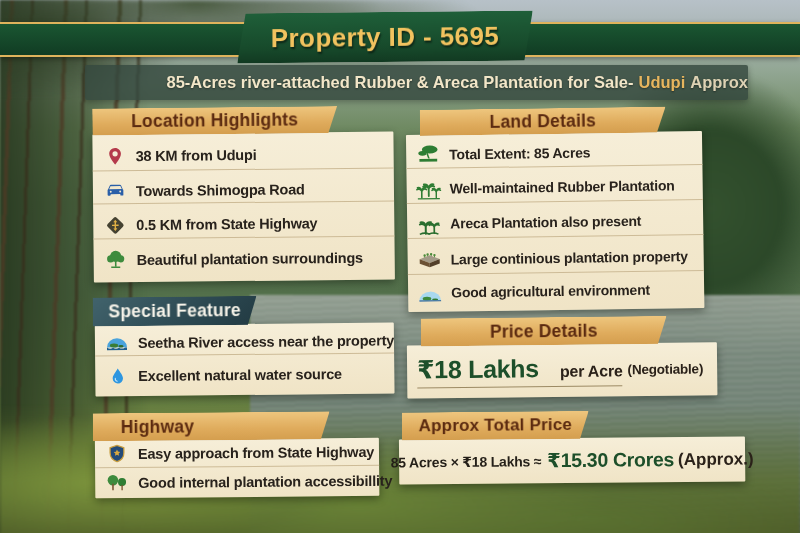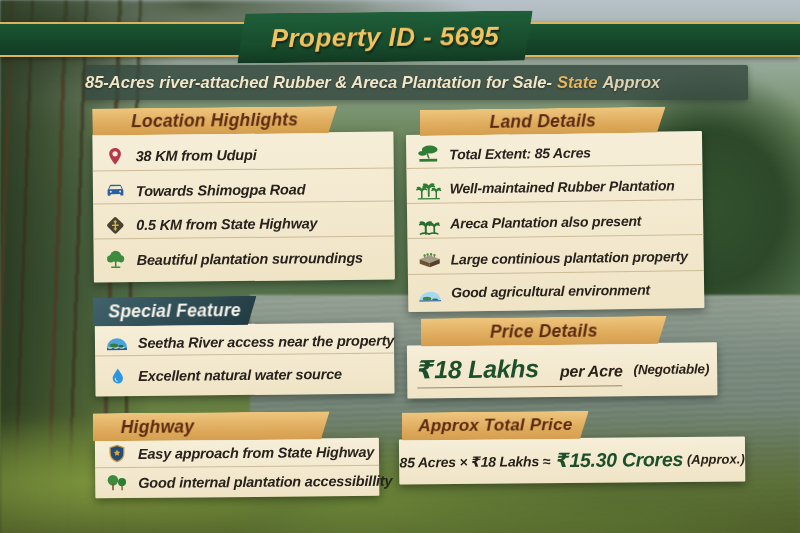--- a/index.html
+++ b/index.html
@@ -1,17 +1,17 @@
 <!DOCTYPE html>
 <html><head>
 <meta charset="utf-8">
 <style>
   html,body{margin:0;padding:0;}
   .stage{position:relative;width:800px;height:533px;overflow:hidden;
-    font-family:"Liberation Sans","DejaVu Sans",sans-serif;background:#6b8660;font-style:italic;}
+    font-family:"Liberation Sans","DejaVu Sans",sans-serif;background:#6b8660;}
 
   
   .bg{position:absolute;pointer-events:none;}
   .bg-base{inset:0;background:linear-gradient(180deg,#b7c1c8 0%,#a9b5b4 6%,#93a795 13%,#6f8a62 24%,#597650 38%,#53704b 55%,#5d7845 70%,#74893f 84%,#7e9040 93%,#4f5c28 100%);}
   .bg-left{left:0;top:0;width:150px;height:533px;filter:blur(1px);
     background:
       repeating-linear-gradient(92deg, rgba(70,52,32,0) 0 10px, rgba(77,58,37,.8) 10px 14px, rgba(70,52,32,0) 14px 31px, rgba(56,42,26,.7) 31px 34px, rgba(70,52,32,0) 34px 54px),
       linear-gradient(90deg, rgba(38,54,30,.9), rgba(52,70,40,.55) 55%, rgba(52,70,40,0));}
   .bg-canopy{left:0;top:0;width:560px;height:140px;filter:blur(2px);
     background:
@@ -40,21 +40,21 @@
     box-shadow:0 2px 5px rgba(0,0,0,.35);}
   .ribbon{position:absolute;left:237px;top:12px;width:296px;height:50px;
     background:linear-gradient(180deg,#1f5f39 0%,#174a2b 70%,#123a22 100%);
     clip-path:polygon(3% 0,100% 0,97% 100%,0 100%);
     display:flex;align-items:center;justify-content:center;
     transform:rotate(-.6deg);
     font-size:26px;font-weight:700;color:#f2c35f;letter-spacing:.4px;
     text-shadow:1px 2px 2px rgba(0,0,0,.55);filter:drop-shadow(0 3px 3px rgba(0,0,0,.35));}
   .subtitle{position:absolute;left:85px;top:65px;width:663px;height:35px;
     background:rgba(52,72,62,.82);border-radius:2px;
-    display:flex;align-items:center;justify-content:flex-start;
+    display:flex;align-items:center;justify-content:flex-end;
     font-size:16.5px;font-weight:700;color:#f2e6c8;white-space:nowrap;
     box-shadow:0 2px 6px rgba(0,0,0,.3);text-shadow:0 1px 2px rgba(0,0,0,.4);}
   .subtitle .sub-loc{color:#e6b55e;margin-left:5px;}
   .subtitle .sub-suffix{color:#ddd2b4;font-weight:600;margin-left:5px;}
 
   
   .sec{position:absolute;}
   .banner{position:relative;z-index:2;display:flex;align-items:center;justify-content:center;
     font-size:17.5px;font-weight:700;color:#5b2a10;letter-spacing:.2px;
     background:linear-gradient(180deg,#eec67e,#dfab5c 60%,#d49e4e);
@@ -86,48 +86,48 @@
   #sec-land .banner{width:246px;height:26px;margin-left:14px;}
   #sec-land .panel{width:296px;height:177px;margin-top:-1px;}
   #sec-land .txt{font-size:14px;}
 
   #sec-price{left:407px;top:317px;width:300px;transform:rotate(-.6deg);}
   #sec-price .banner{width:246px;height:28px;margin-left:14px;}
   #sec-price .panel{width:300px;height:53px;margin-top:-1px;flex-direction:row;align-items:center;justify-content:flex-start;padding-left:10px;}
   .price-underline{display:inline-flex;align-items:baseline;border-bottom:1.5px solid #9c8a64;padding-bottom:3px;}
   .price-value{font-size:25px;font-weight:700;color:#1d4f2a;letter-spacing:-.3px;}
   .price-unit{font-size:16px;font-weight:700;color:#2a2119;margin-left:21px;letter-spacing:-.2px;}
-  .price-note{font-size:13.5px;font-weight:700;color:#2a2119;margin-left:11px;letter-spacing:-.2px;}
+  .price-note{font-size:13.5px;font-weight:700;color:#2a2119;margin-left:5px;letter-spacing:-.2px;}
 
   #sec-approx{left:399px;top:411px;width:338px;transform:rotate(-.5deg);}
   #sec-approx .banner{width:187px;height:28px;margin-left:3px;font-size:17px;}
   #sec-approx .panel{width:338px;height:45px;margin-top:-1px;flex-direction:row;align-items:center;justify-content:center;padding:0 4px;}
   .formula{font-size:14px;font-weight:700;color:#241f18;white-space:nowrap;letter-spacing:-.2px;}
   .total{font-size:19.5px;font-weight:700;color:#1d4f2a;margin:0 4px 0 6px;white-space:nowrap;letter-spacing:-.3px;}
-  .note{font-size:13px;font-weight:700;color:#2a2119;white-space:nowrap;}
+  .note{font-size:17px;font-weight:700;color:#2a2119;white-space:nowrap;}
 </style>
 </head>
 <body>
 
 <div class="stage">
 
   <div class="bg bg-base"></div>
   <div class="bg bg-left"></div>
   <div class="bg bg-canopy"></div>
   <div class="bg bg-right"></div>
   <div class="bg bg-river"></div>
   <div class="bg bg-bottom"></div>
 
   <div class="top-band"></div>
   <div class="ribbon">
     <span>Property ID - 5695</span>
   </div>
   <div class="subtitle">
     <span>85-Acres river-attached Rubber &amp; Areca Plantation for Sale-</span>
-    <span class="sub-loc">State</span>
+    <span class="sub-loc">Udupi</span>
     <span class="sub-suffix">Approx</span>
   </div>
 
   <div class="sec" id="sec-location">
     <div class="banner">
       <span>Location Highlights</span>
     </div>
     <div class="panel">
       <div class="item">
         <span class="icon">

